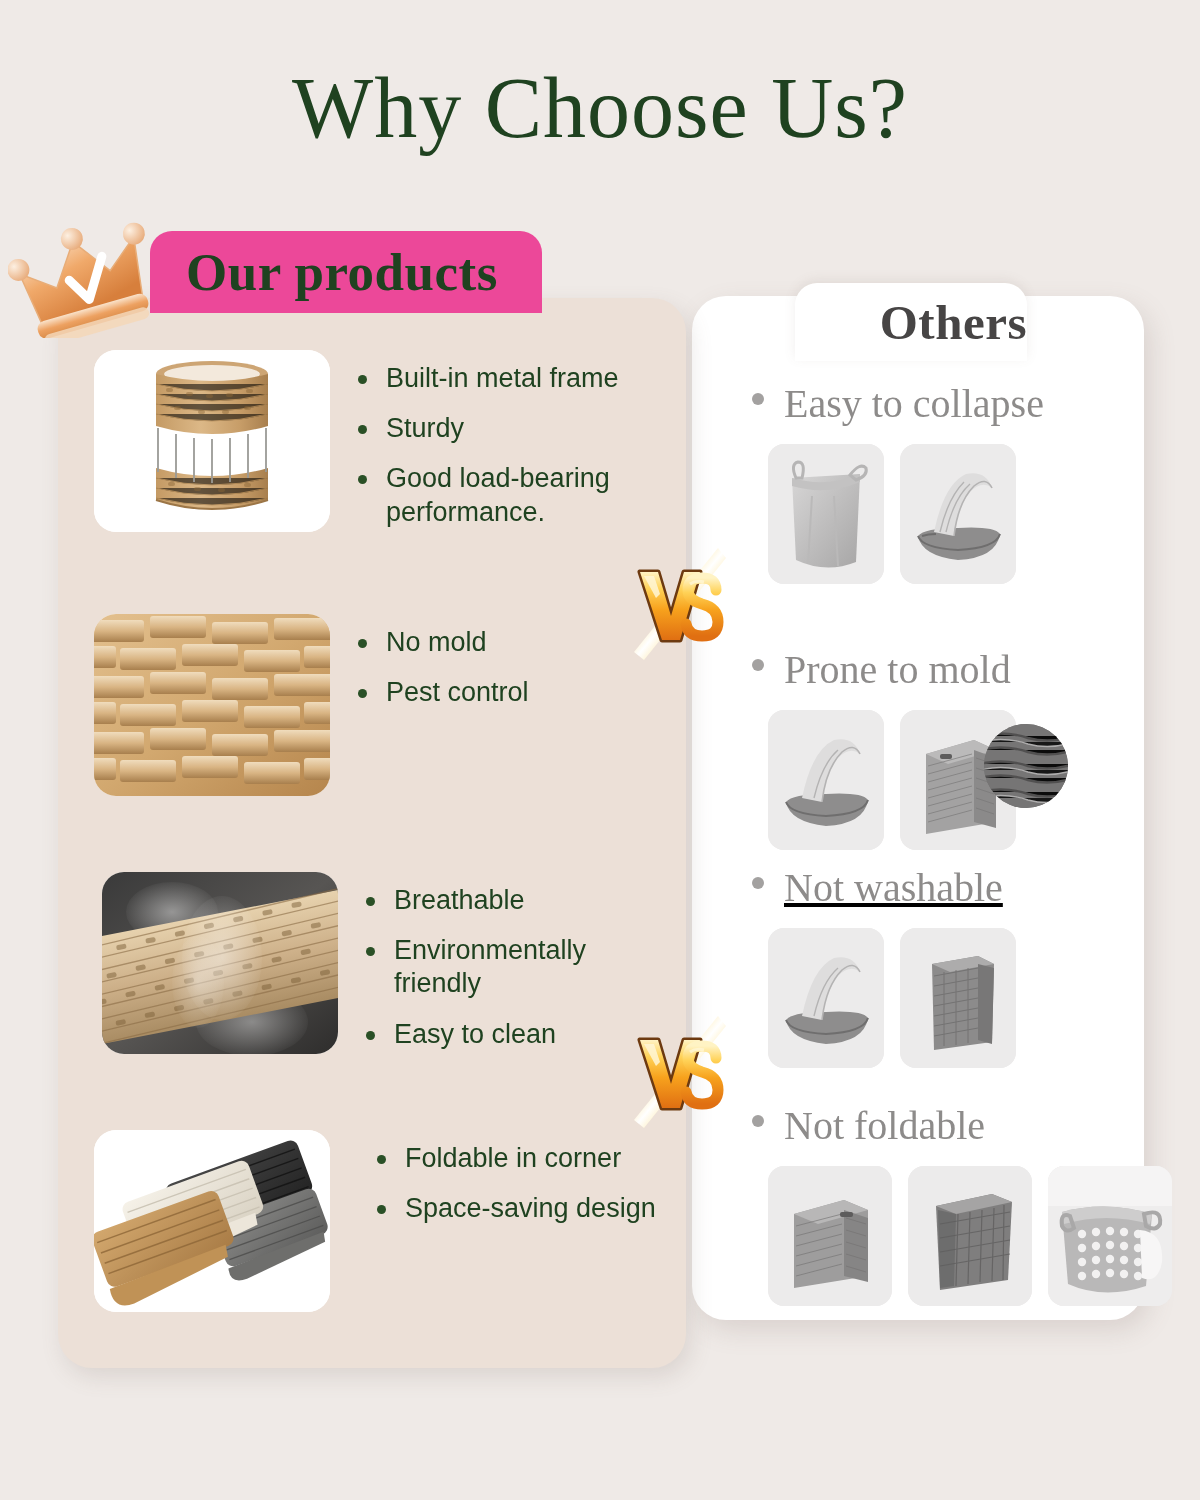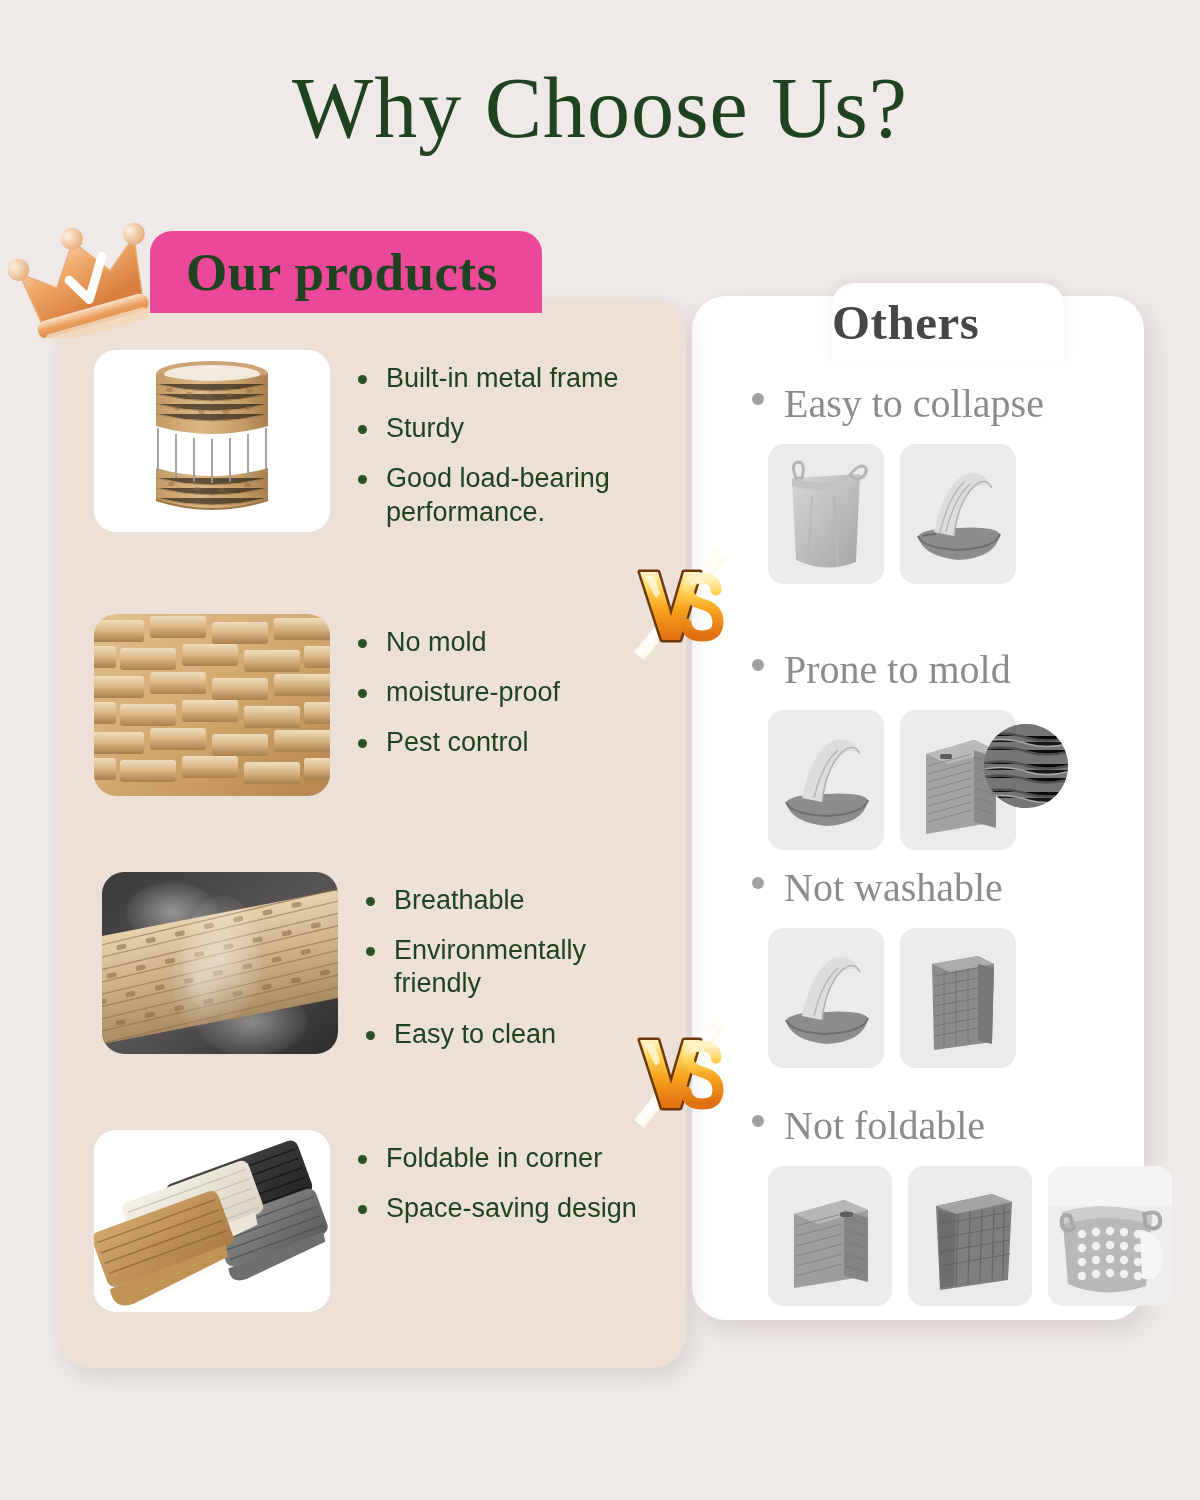--- a/index.html
+++ b/index.html
@@ -28,26 +28,26 @@
   .others-panel {
     position:absolute;
     left:692px; top:296px;
     width:452px; height:1024px;
     background:#ffffff;
     border-radius:34px;
     box-shadow:6px 10px 26px rgba(120,100,92,.18);
   }
   .others-tab {
     position:absolute;
-    left:832px; top:283px;
+    left:795px; top:283px;
     width:232px; height:78px;
     background:#ffffff;
     border-radius:22px 22px 0 0;
     box-shadow:0 -3px 12px rgba(120,100,92,.10);
-    display:flex; align-items:center; justify-content:flex-start;
+    display:flex; align-items:center; justify-content:flex-end;
   }
   .others-tab-label {
     font-family:"Liberation Serif", serif;
     font-weight:700;
     font-size:49px;
     color:#474545;
     letter-spacing:.5px;
   }
 
   
@@ -80,21 +80,21 @@
 
   
   .ours-row {
     position:absolute;
     display:flex; align-items:flex-start;
     left:94px; width:580px;
   }
   .ours-row.r1 { top:350px; }
   .ours-row.r2 { top:614px; }
   .ours-row.r3 { top:872px;padding-left:8px; }
-  .ours-row.r4 { top:1130px; }
+  .ours-row.r4 { top:1130px;gap:19px; }
 
   .ours-thumb {
     width:236px; height:182px;
     border-radius:22px;
     overflow:hidden;
     flex:0 0 auto;
     position:relative;
     background:#ffffff;
   }
 
@@ -120,21 +120,21 @@
     left:2px; top:13px;
     width:9px; height:9px;
     border-radius:50%;
     background:#2a5026;
   }
 
   
   .others-row { position:absolute; left:748px; width:400px; }
   .others-row.o1 { top:382px; }
   .others-row.o2 { top:648px; }
-  .others-row.o3 { top:866px; }
+  .others-row.o3 { top:866px;text-decoration:underline; }
   .others-row.o4 { top:1104px; }
 
   .others-label {
     font-family:"Liberation Serif", serif;
     font-size:40px;
     color:#8d8b8a;
     position:relative;
     padding-left:36px;
     line-height:1.1;
   }
@@ -549,21 +549,20 @@
           <rect x="88" y="142" width="56" height="22" rx="3" fill="url(#slat)"></rect>
           <rect x="150" y="148" width="56" height="22" rx="3" fill="url(#slat)"></rect>
           <rect x="-34" y="144" width="56" height="22" rx="3" fill="url(#slat)"></rect>
           <rect x="210" y="144" width="56" height="22" rx="3" fill="url(#slat)"></rect>
         </g>
       </g>
     </svg>
   </div>
   <ul class="ours-bullets">
     <li>No mold</li>
-    <li>moisture-proof</li>
     <li>Pest control</li>
   </ul>
 </div>
 
 <div class="ours-row r3">
   <div class="ours-thumb">
     <svg width="236" height="182" viewBox="0 0 236 182">
       <defs>
         <linearGradient id="dark" x1="0" y1="0" x2="1" y2="1">
           <stop offset="0" stop-color="#3a3a3a"></stop>

